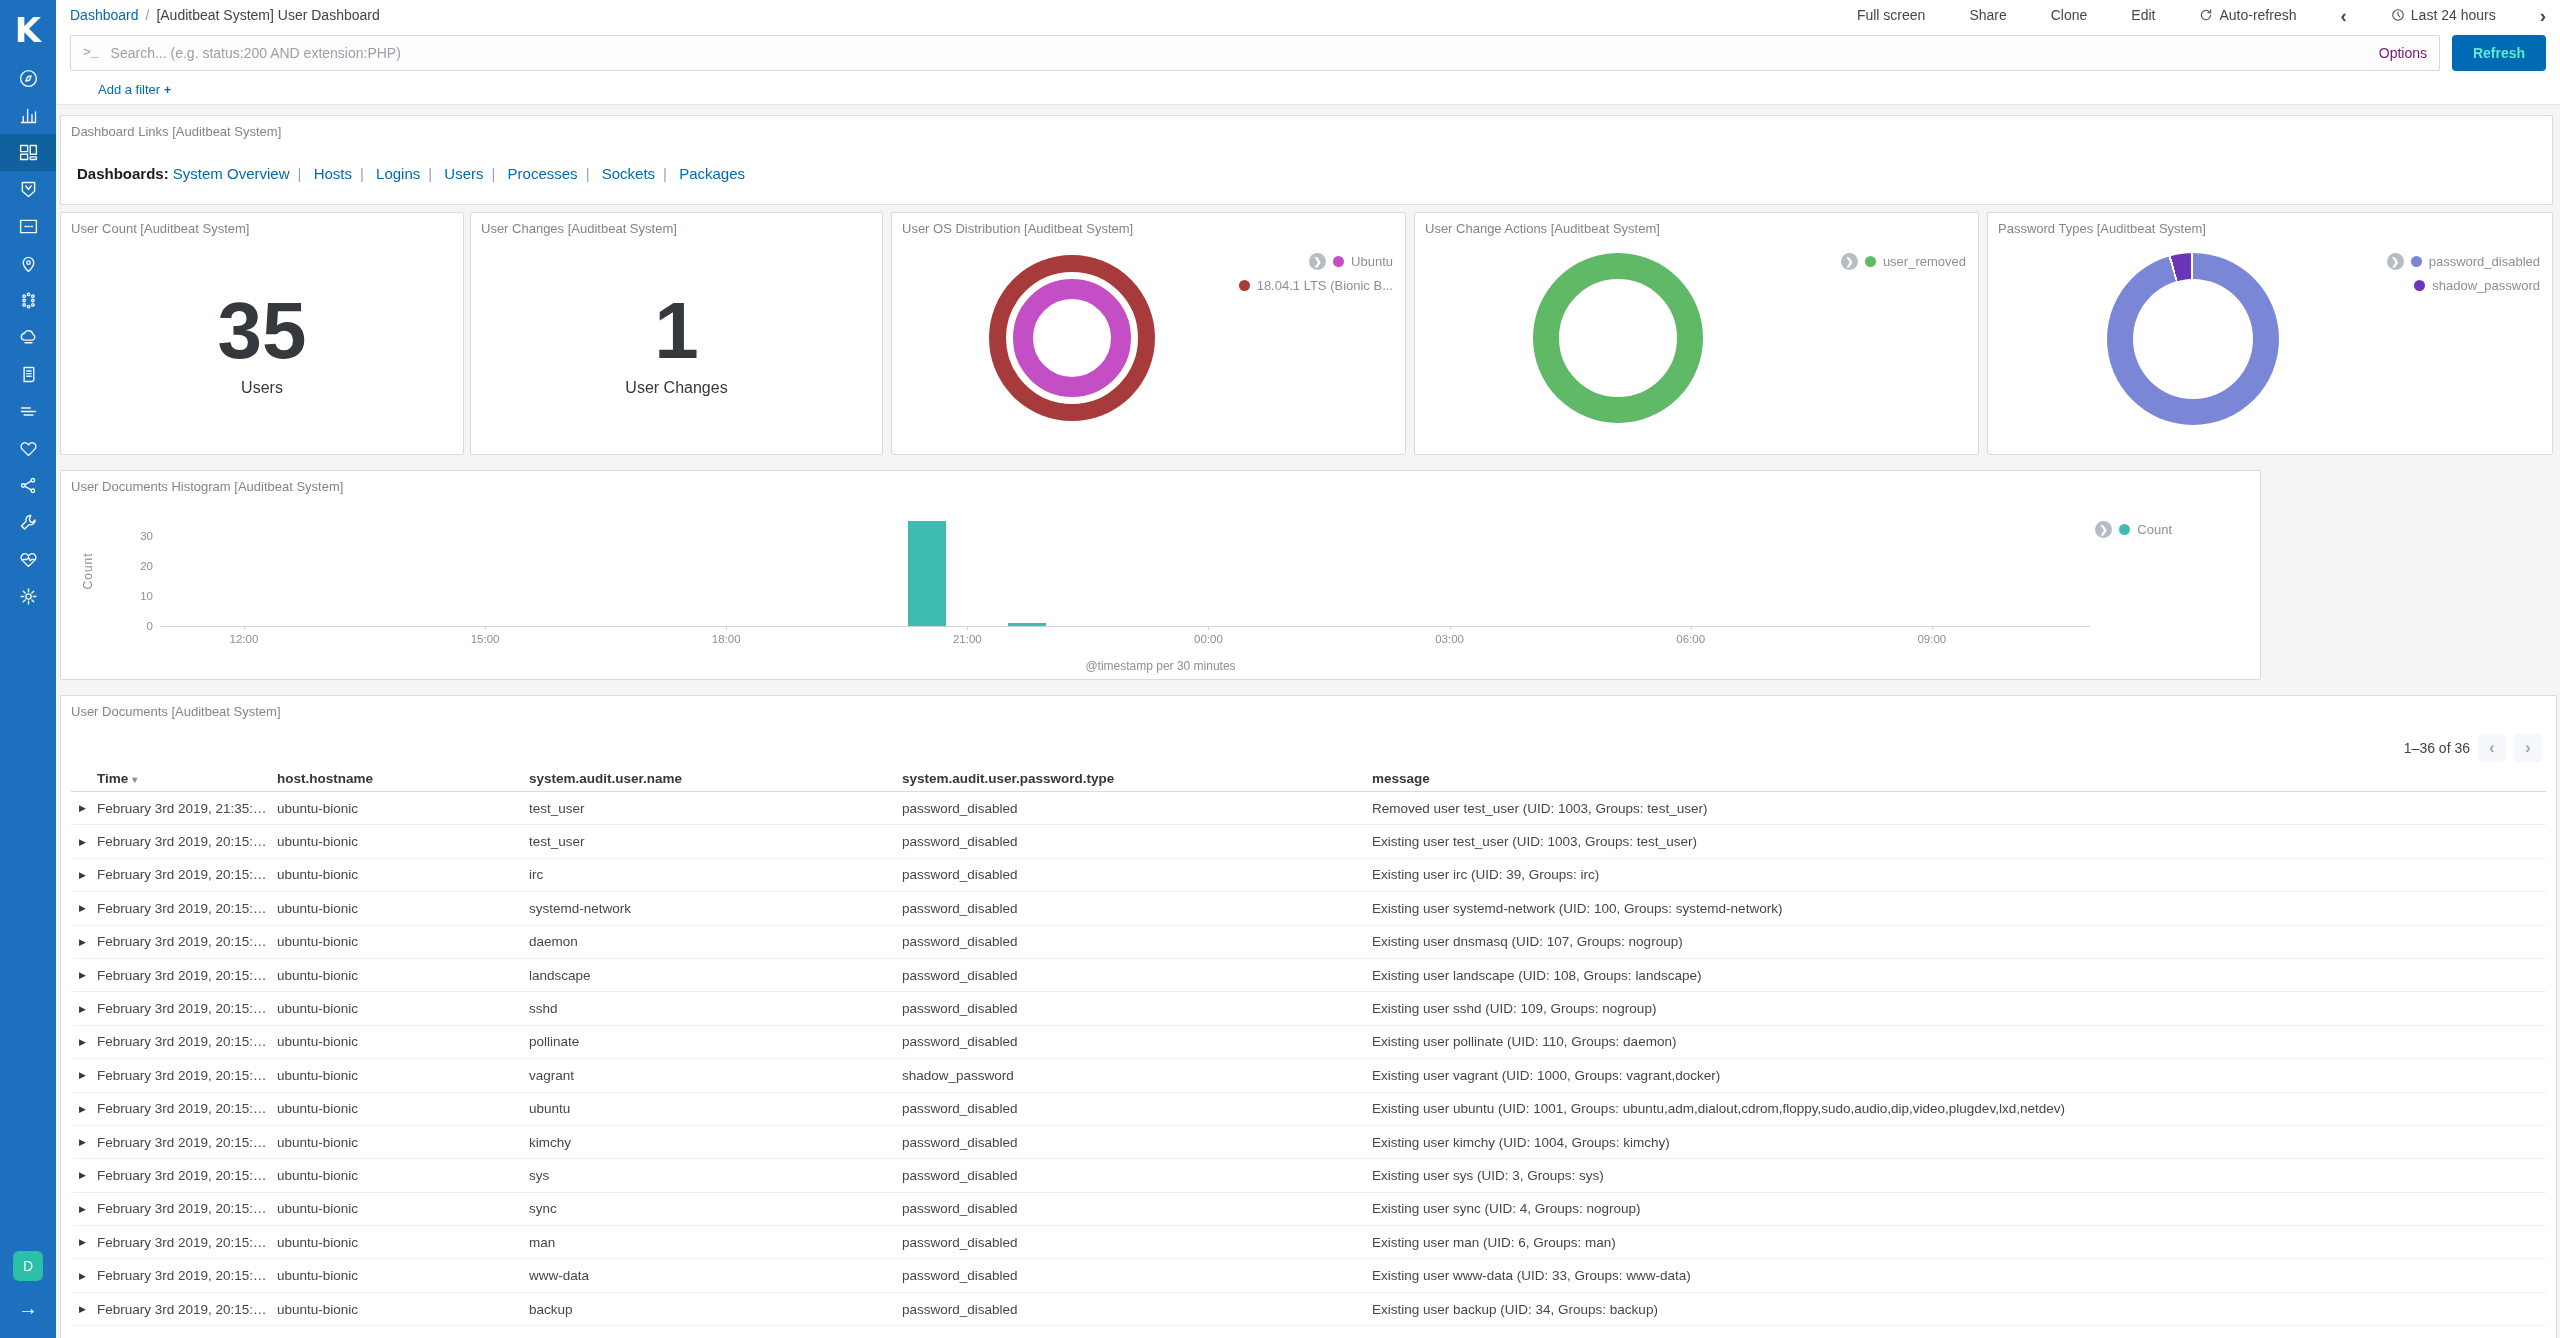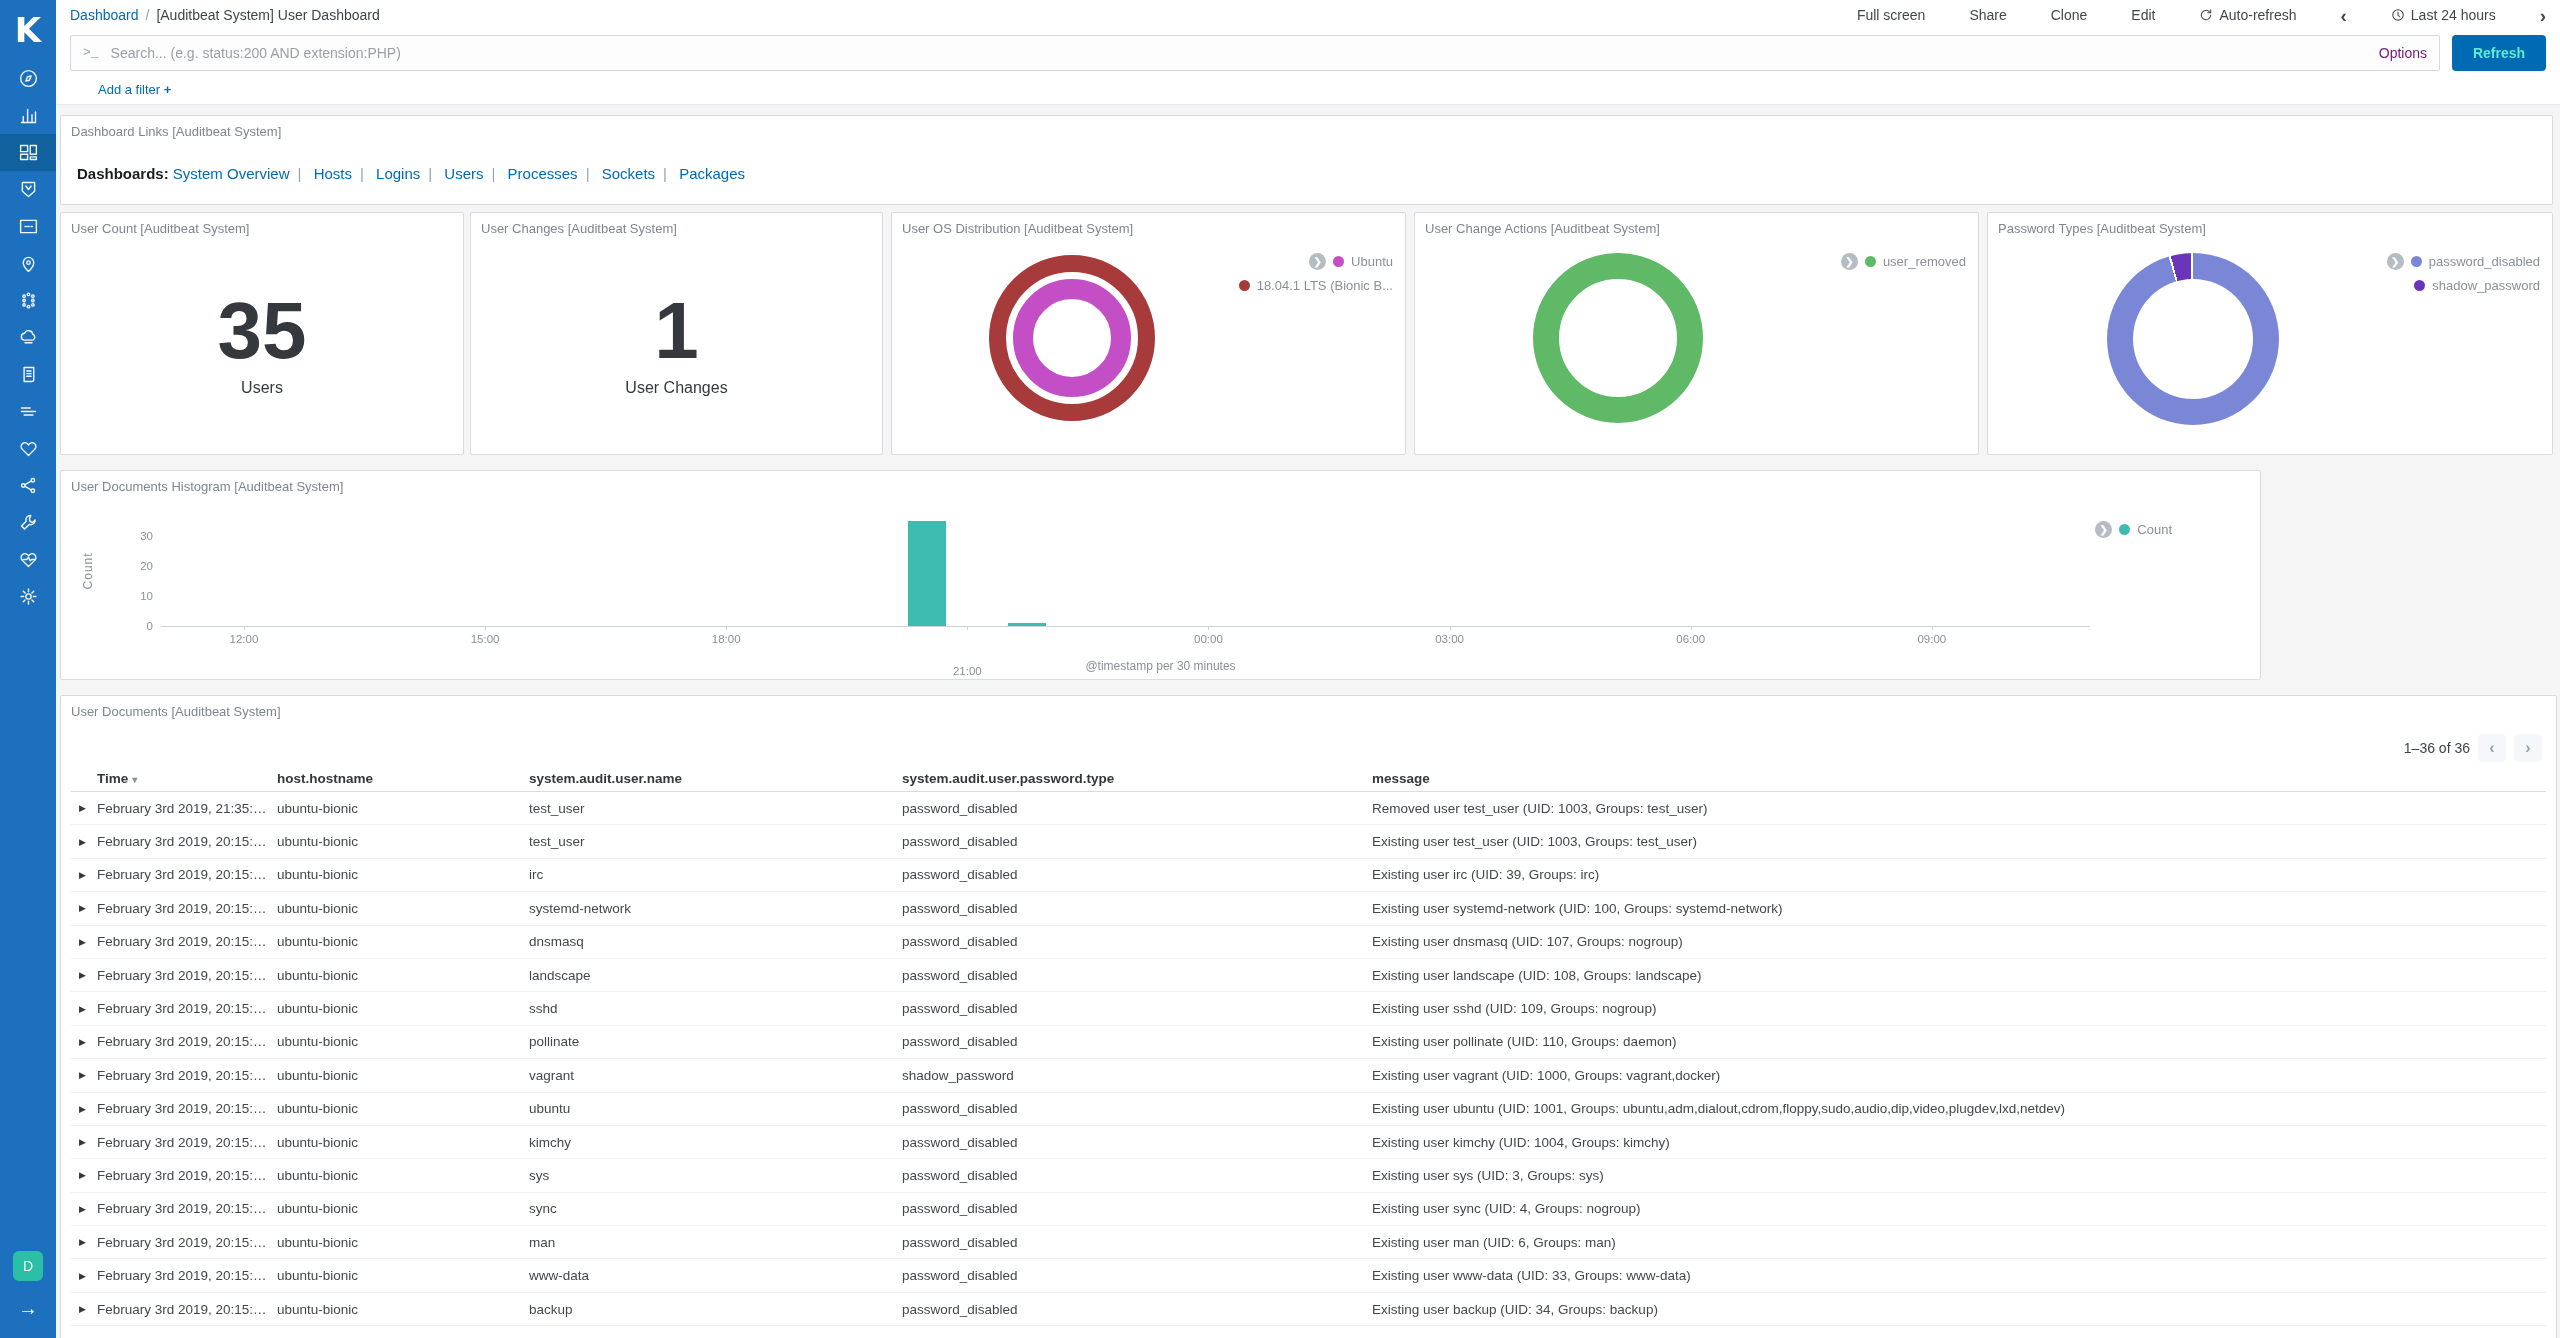--- a/index.html
+++ b/index.html
@@ -340,21 +340,21 @@
       <div class="ytick" style="bottom: 30.137px;">10</div>
       <div class="ytick" style="bottom: 60.274px;">20</div>
       <div class="ytick" style="bottom: 90.411px;">30</div>
       <div class="xtick-mark" style="left: 4.3%;"></div>
       <div class="xtick" style="left: 4.3%;">12:00</div>
       <div class="xtick-mark" style="left: 16.8%;"></div>
       <div class="xtick" style="left: 16.8%;">15:00</div>
       <div class="xtick-mark" style="left: 29.3%;"></div>
       <div class="xtick" style="left: 29.3%;">18:00</div>
       <div class="xtick-mark" style="left: 41.8%;"></div>
-      <div class="xtick" style="left: 41.8%; margin-top: 32px;">21:00</div>
+      <div class="xtick" style="left: 41.8%;">21:00</div>
       <div class="xtick-mark" style="left: 54.3%;"></div>
       <div class="xtick" style="left: 54.3%;">00:00</div>
       <div class="xtick-mark" style="left: 66.8%;"></div>
       <div class="xtick" style="left: 66.8%;">03:00</div>
       <div class="xtick-mark" style="left: 79.3%;"></div>
       <div class="xtick" style="left: 79.3%;">06:00</div>
       <div class="xtick-mark" style="left: 91.8%;"></div>
       <div class="xtick" style="left: 91.8%;">09:00</div>
       <div class="hist-bar" style="left: 38.7%; width: 2%; height: 105.479px; background: rgb(62, 188, 177);"></div>
       <div class="hist-bar" style="left: 43.9%; width: 2%; height: 3.0137px; background: rgb(62, 188, 177);"></div>
@@ -413,21 +413,21 @@
           <div class="t-cell">February 3rd 2019, 20:15:21.015</div>
           <div class="t-cell">ubuntu-bionic</div>
           <div class="t-cell">systemd-network</div>
           <div class="t-cell">password_disabled</div>
           <div class="t-cell">Existing user systemd-network (UID: 100, Groups: systemd-network)</div>
         </div>
         <div class="t-row">
           <div class="row-caret">▶</div>
           <div class="t-cell">February 3rd 2019, 20:15:21.015</div>
           <div class="t-cell">ubuntu-bionic</div>
-          <div class="t-cell">dnsmasq</div>
+          <div class="t-cell">daemon</div>
           <div class="t-cell">password_disabled</div>
           <div class="t-cell">Existing user dnsmasq (UID: 107, Groups: nogroup)</div>
         </div>
         <div class="t-row">
           <div class="row-caret">▶</div>
           <div class="t-cell">February 3rd 2019, 20:15:21.015</div>
           <div class="t-cell">ubuntu-bionic</div>
           <div class="t-cell">landscape</div>
           <div class="t-cell">password_disabled</div>
           <div class="t-cell">Existing user landscape (UID: 108, Groups: landscape)</div>

